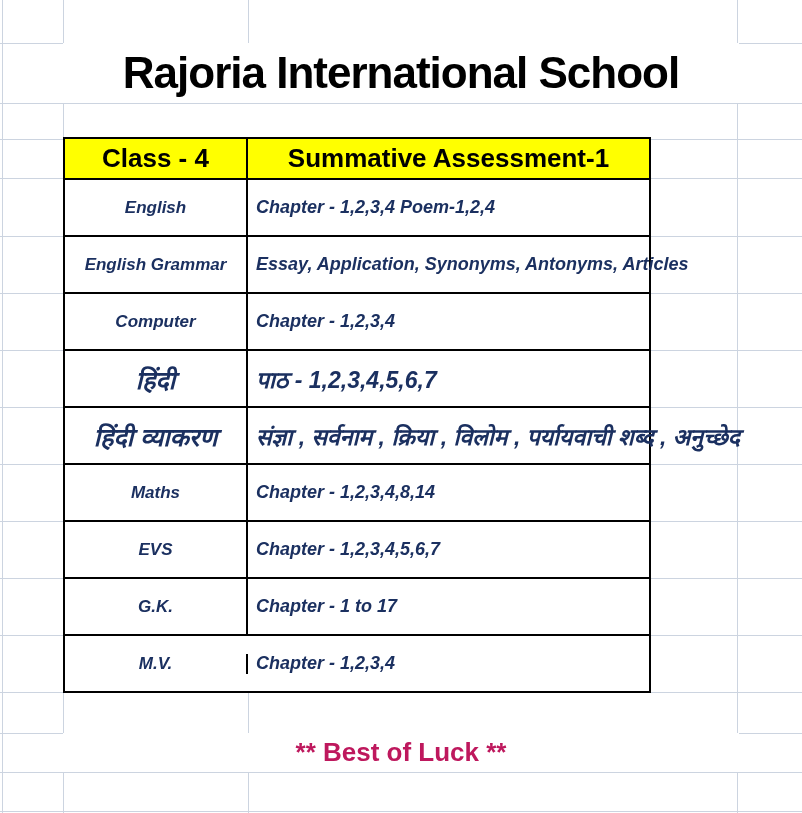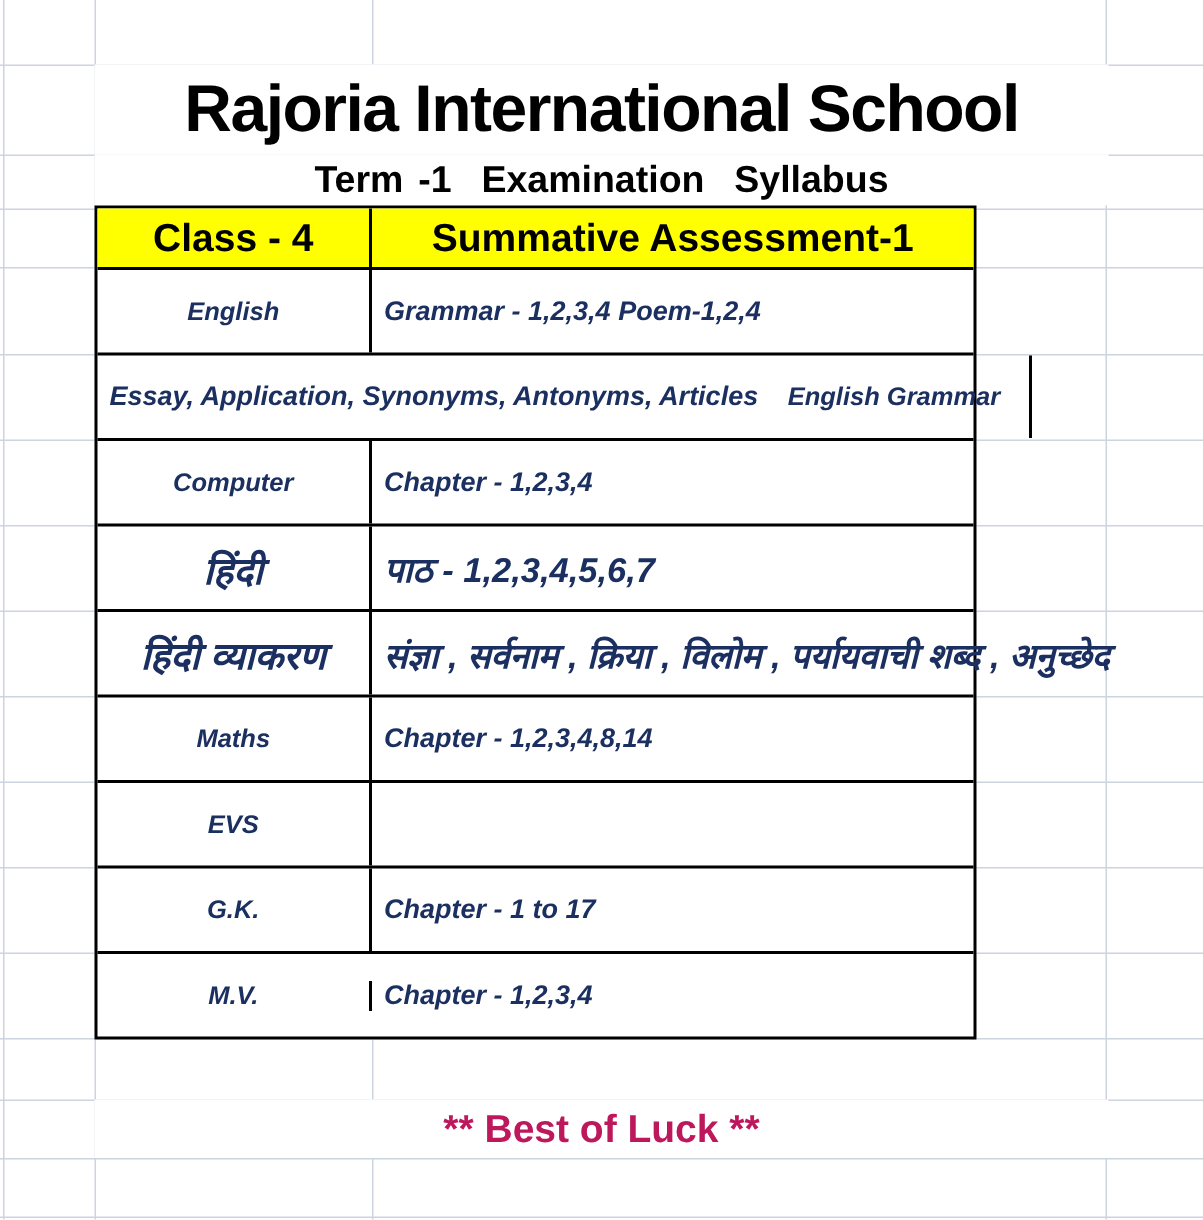--- a/index.html
+++ b/index.html
@@ -86,54 +86,54 @@
   <div class="gl-h" style="top:811px"></div>
 
   <div class="gl-v" style="left:2px"></div>
   <div class="gl-v" style="left:63px"></div>
   <div class="gl-v" style="left:737px"></div>
   <div class="gl-seg" style="left:248px;top:0;height:43px"></div>
   <div class="gl-seg" style="left:248px;top:692px;height:41px"></div>
   <div class="gl-seg" style="left:248px;top:772px;height:41px"></div>
 
   <div class="title">Rajoria International School</div>
-  <div class="subtitle">Term -1  Examination  Syllabus</div>
 
   <div class="syllabus-table">
     <div class="thead">
       <div class="th left">Class - 4</div>
       <div class="th right">Summative Assessment-1</div>
     </div>
 
     <div class="trow">
       <div class="td subject">English</div>
-      <div class="td syllabus">Grammar - 1,2,3,4 Poem-1,2,4</div>
+      <div class="td syllabus">Chapter - 1,2,3,4 Poem-1,2,4</div>
     </div>
     <div class="trow">
+      <div class="td subject">English Grammar</div>
       <div class="td syllabus">Essay, Application, Synonyms, Antonyms, Articles</div>
-      <div class="td subject">English Grammar</div>
     </div>
     <div class="trow">
       <div class="td subject">Computer</div>
       <div class="td syllabus">Chapter - 1,2,3,4</div>
     </div>
     <div class="trow hi">
       <div class="td subject">हिंदी</div>
       <div class="td syllabus">पाठ - 1,2,3,4,5,6,7</div>
     </div>
     <div class="trow hi">
       <div class="td subject">हिंदी व्याकरण</div>
       <div class="td syllabus">संज्ञा , सर्वनाम , क्रिया , विलोम , पर्यायवाची शब्द , अनुच्छेद</div>
     </div>
     <div class="trow">
       <div class="td subject">Maths</div>
       <div class="td syllabus">Chapter - 1,2,3,4,8,14</div>
     </div>
     <div class="trow">
       <div class="td subject">EVS</div>
+      <div class="td syllabus">Chapter - 1,2,3,4,5,6,7</div>
     </div>
     <div class="trow">
       <div class="td subject">G.K.</div>
       <div class="td syllabus">Chapter - 1 to 17</div>
     </div>
     <div class="trow">
       <div class="td subject">M.V.</div>
       <div class="td syllabus">Chapter - 1,2,3,4</div>
     </div>
   </div>

